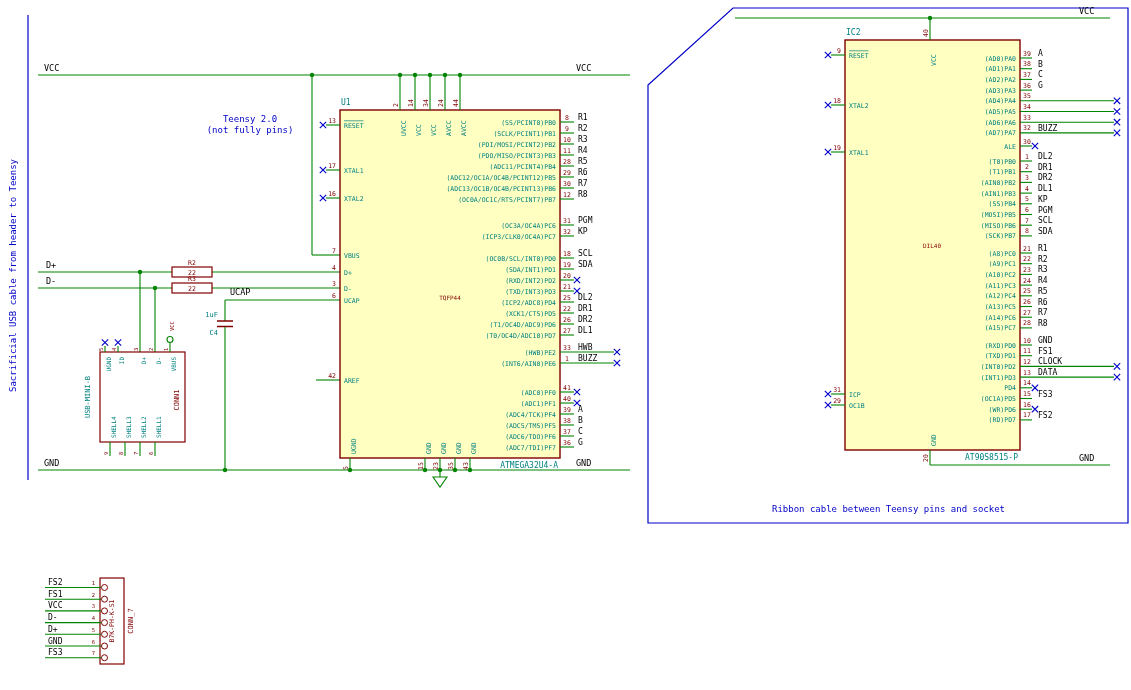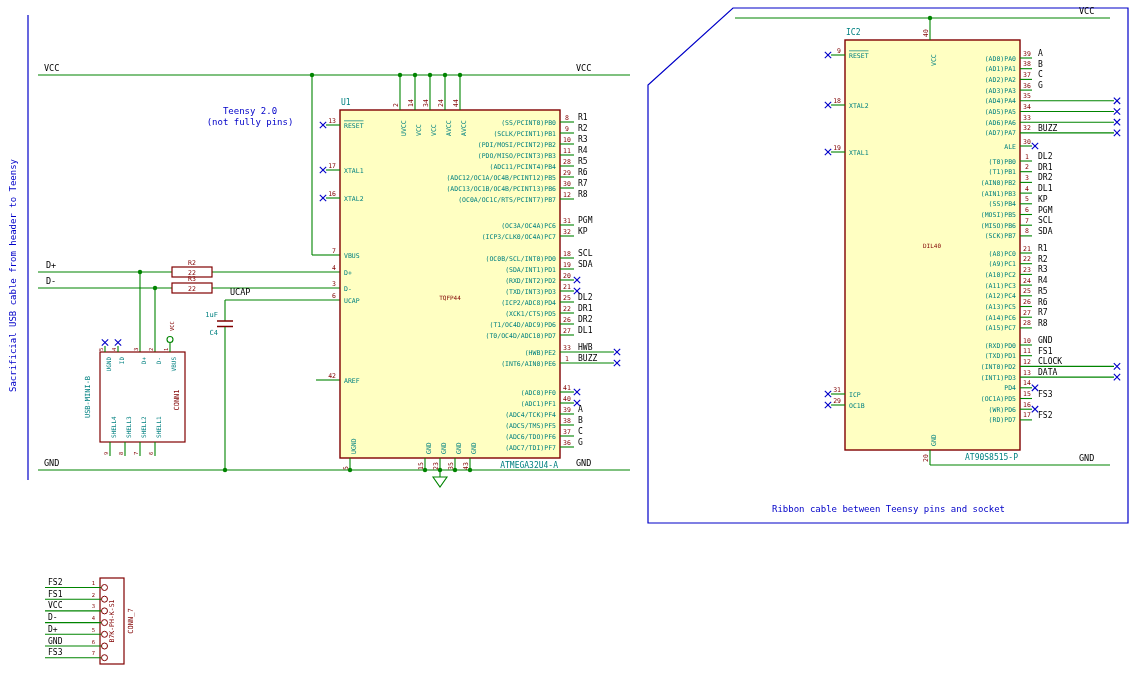--- a/index.html
+++ b/index.html
@@ -1,21 +1,21 @@
 <!DOCTYPE html>
 <html><head>
 <meta charset="utf-8">
 <style>
   html,body{margin:0;padding:0;background:#fff;}
   #canvas{position:relative;width:1131px;height:690px;background:#ffffff;
           font-family:"DejaVu Sans Mono","Liberation Mono",monospace;overflow:hidden;}
   #schem{position:absolute;left:0;top:0;}
   svg text{font-family:"DejaVu Sans Mono","Liberation Mono",monospace;}
   .note{position:absolute;font-size:9px;line-height:11px;white-space:nowrap;}
-  .note-teensy{left:190px;top:106px;width:120px;text-align:center;white-space:normal;}
+  .note-teensy{left:190px;top:114px;width:120px;text-align:center;white-space:normal;}
   .note-ribbon{left:772px;top:504px;}
   .note-vert{left:8px;top:392px;transform-origin:0 0;transform:rotate(-90deg);}
 </style>
 </head>
 <body>
 
 <div id="canvas">
   <svg id="schem" width="1131" height="690" viewBox="0 0 1131 690">
       <g>
         <line x1="28" y1="15" x2="28" y2="480" stroke="#0000C8" stroke-width="1.2"></line>

